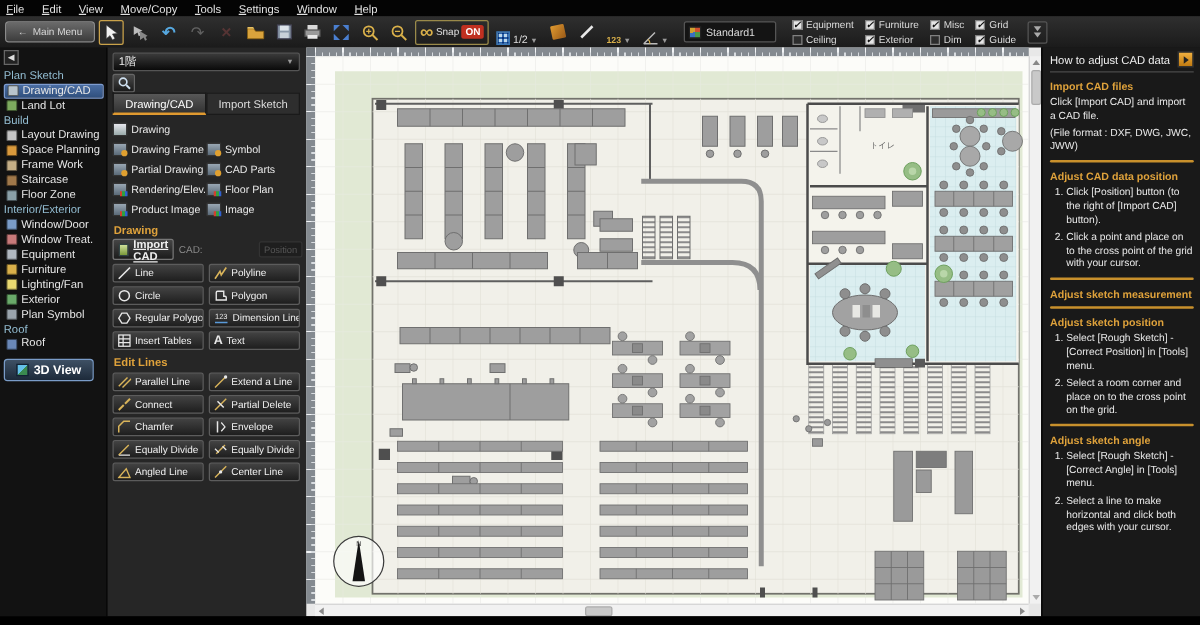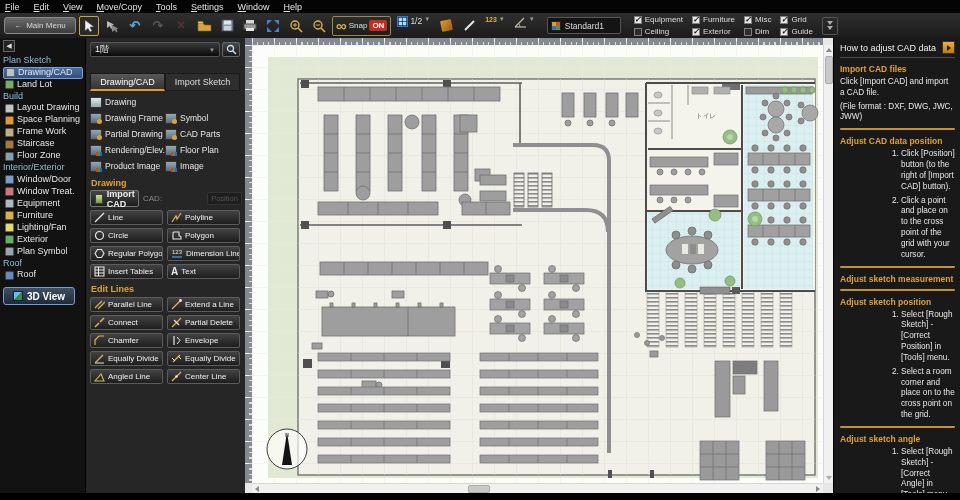--- a/index.html
+++ b/index.html
@@ -23,21 +23,21 @@
   .tbtn.sel { border:1px solid #caa24a; background:#2a2a2a; }
   .tbtn.dis { opacity:.35; }
   .glyph { font-size:13px; line-height:13px; color:#cfcfcf; }
   .g-undo { color:#56a8e0; font-weight:bold; }
   .g-x { color:#b05050; font-weight:bold; font-size:14px; }
   .g-inf { color:#d9b04a; font-size:15px; font-weight:bold; }
   .snapgrp { display:flex; align-items:center; gap:2px; border:1px solid #9a8a4a; border-radius:2px;
     padding:1px 3px; height:20px; }
   .snaplab { font-size:8px; color:#e0e0e0; }
   .snapon { font-size:8px; font-weight:bold; color:#fff; background:#c03020; border-radius:2px; padding:1px 3px; }
-  .ddgrp { display:flex; align-items:flex-start; gap:2px; padding:0 3px; height:20px; }
+  .ddgrp { display:flex; align-items:flex-end; gap:2px; padding:0 3px; height:20px; }
   .ddtxt { font-size:8.5px; color:#ddd; }
   .ddarr { font-size:6px; color:#9a9a9a; }
   .gridico { width:11px; height:11px; background:
      linear-gradient(#bcd6ea,#bcd6ea), repeating-linear-gradient(90deg,#3a78b8 0 1px,transparent 1px 4px),
      repeating-linear-gradient(#3a78b8 0 1px,transparent 1px 4px); background-blend-mode:multiply;
      border:1px solid #3a78b8; }
   .stampico { width:11px; height:11px; background:linear-gradient(135deg,#e09a30,#9a5a18); transform:rotate(-12deg); border-radius:1px; }
   .layersel { display:flex; align-items:center; gap:4px; width:74px; height:17px; background:#141414;
     border:1px solid #555; border-radius:2px; padding:0 3px; margin-left:6px; }
   .layerico { width:10px; height:10px; background:conic-gradient(#d05030 0 25%,#4a9a4a 0 50%,#3a70c0 0 75%,#d0a030 0); border:1px solid #222; }
@@ -65,41 +65,41 @@
   .sitem.sel { background:linear-gradient(#4a6da2,#30507e); border:1px solid #7e9cd0; }
   .si { width:9px; height:9px; border-radius:1.5px; border:1px solid rgba(0,0,0,.5); flex:none; }
   .btn3d { margin-top:6px; width:72px; height:18px; border:1px solid #7a9cc8; border-radius:3px;
     background:linear-gradient(#3e5064,#1d2a3a); color:#fff; font-size:10px; font-weight:bold;
     display:flex; align-items:center; justify-content:center; gap:4px; }
   .cube { width:10px; height:10px; background:linear-gradient(135deg,#64c0e8 50%,#3a8a50 50%); border:1px solid #123; }
 
   
   .panel { position:absolute; left:85px; top:38px; width:160px; height:455px; background:#262626;
     border-left:1px solid #000; padding:4px 5px 0 4px; }
-  .floorrow { display:flex; gap:2px; margin-bottom:16px; }
+  .floorrow { display:flex; gap:2px; margin-bottom:0;flex-direction:column; }
   .floorsel { flex:1; height:15px; background:linear-gradient(#3a3a3a,#0a0a0a); border:1px solid #555;
     border-radius:2px; color:#eee; font-size:9px; display:flex; align-items:center; justify-content:space-between; padding:0 4px; }
   .magbtn { width:18px; height:15px; background:linear-gradient(#4a4a4a,#1a1a1a); border:1px solid #666; border-radius:2px;
     display:flex; align-items:center; justify-content:center; }
   .tabs { display:flex; height:18px; margin-bottom:4px; }
   .tab { flex:1; display:flex; align-items:center; justify-content:center; font-size:9px; color:#ddd;
     background:#2e2e2e; border:1px solid #1a1a1a; }
   .tab.active { background:linear-gradient(#585858,#333); border-bottom:2px solid #e09a30; color:#fff; }
   .librow1 { display:flex; margin:2px 0; }
   .libgrid { display:grid; grid-template-columns:1fr 1fr; row-gap:2px; }
   .lib { display:flex; align-items:center; gap:3px; font-size:8.5px; color:#e8e8e8; height:14px; }
   .pli { width:12px; height:11px; border-radius:1px; background:linear-gradient(#9aa8b4,#5a6a78); border:1px solid #333; position:relative; flex:none; }
   .pli.gear::after { content:""; position:absolute; right:-1px; bottom:-1px; width:5px; height:5px; border-radius:50%; background:#e0a030; }
   .pli.rgb::after { content:""; position:absolute; right:-1px; bottom:-1px; width:6px; height:4px;
     background:linear-gradient(90deg,#d04030 33%,#30a040 33% 66%,#3060d0 66%); }
   .pli.pen { background:linear-gradient(#e8e8ee,#9aa); }
   .sec { font-size:9px; font-weight:bold; color:#dfa23b; margin:5px 0 2px 1px; }
   .importrow { display:flex; align-items:center; gap:4px; }
   .impbtn { width:92px; height:17px; background:linear-gradient(#454545,#1c1c1c); border:1px solid #777; border-radius:2px;
-    display:flex; align-items:center; gap:4px; padding-left:4px; font-size:9px; font-weight:bold; color:#f0f0f0; }
+    display:flex; align-items:center; gap:4px; padding-left:4px; font-size:9px; font-weight:bold; color:#f0f0f0;text-decoration:underline; }
   .impico { width:11px; height:10px; background:linear-gradient(#cfe09a,#7a9a3a); border:1px solid #344; }
   .cadlab { font-size:8px; color:#8a8a8a; }
   .cadbtn { font-size:7.5px; color:#555; background:#1e1e1e; border:1px solid #333; border-radius:2px; padding:1px 3px;margin-left:41px; }
   .btngrid { display:grid; grid-template-columns:1fr 1fr; gap:3px 4px; margin-top:3px; }
   .tb { height:15px; background:linear-gradient(#424242,#1e1e1e); border:1px solid #5c5c5c; border-radius:2px;
     display:flex; align-items:center; gap:3px; padding-left:3px; font-size:8px; color:#f0f0f0; white-space:nowrap; overflow:hidden; }
   .tbi { flex:none; }
   .batch { margin-top:6px; height:17px; border:1px solid #444; border-radius:2px; background:#1d1d1d;
     display:flex; align-items:center; gap:4px; padding-left:3px; font-size:8.5px; color:#bcd6ea; }
   .layers { width:13px; height:10px; background:
@@ -131,21 +131,21 @@
   .help { position:absolute; left:833px; top:38px; width:127px; height:455px; background:#191919;
     border-left:1px solid #000; padding:3px 5px 0 6px; color:#e8e8e8; }
   .helphdr { display:flex; align-items:center; justify-content:space-between; padding-bottom:3px; border-bottom:1px solid #4a4a4a; }
   .helptitle { font-size:9px; color:#f0f0f0; }
   .helparrow { width:13px; height:13px; background:linear-gradient(#f0b040,#c07a10); border:1px solid #333;
     display:flex; align-items:center; justify-content:center; }
   .helparrow .tri.right { border-left-color:#222; }
   .hsec { font-size:8.5px; font-weight:bold; color:#dfa23b; margin:6px 0 3px; }
   .help p { font-size:8.2px; line-height:1.32; margin-bottom:3px; }
   .help ol { margin-left:13px; }
-  .help li { font-size:8.2px; line-height:1.32; margin-bottom:3px;margin-left:48px; }
+  .help li { font-size:8.2px; line-height:1.32; margin-bottom:3px; }
   .hr { height:2px; background:#c8902c; margin:5px 0 1px; border-radius:1px; }
 
   .statusbar { position:absolute; left:0; top:493px; width:960px; height:7px; background:#000; }
 
   
   .c1{background:#b8c4cc}.c2{background:#7daa5e}.c3{background:#c4c4c4}.c4{background:#d9993c}
   .c5{background:#c4ae86}.c6{background:#a0784a}.c7{background:#8aa0a8}.c8{background:#7a9cc8}
   .c9{background:#c87a7a}.c10{background:#b0b8c0}.c11{background:#d9b04a}.c12{background:#e8d870}
   .c13{background:#6aaa6a}.c14{background:#9aa4ac}.c15{background:#6a88b8}
 </style>

